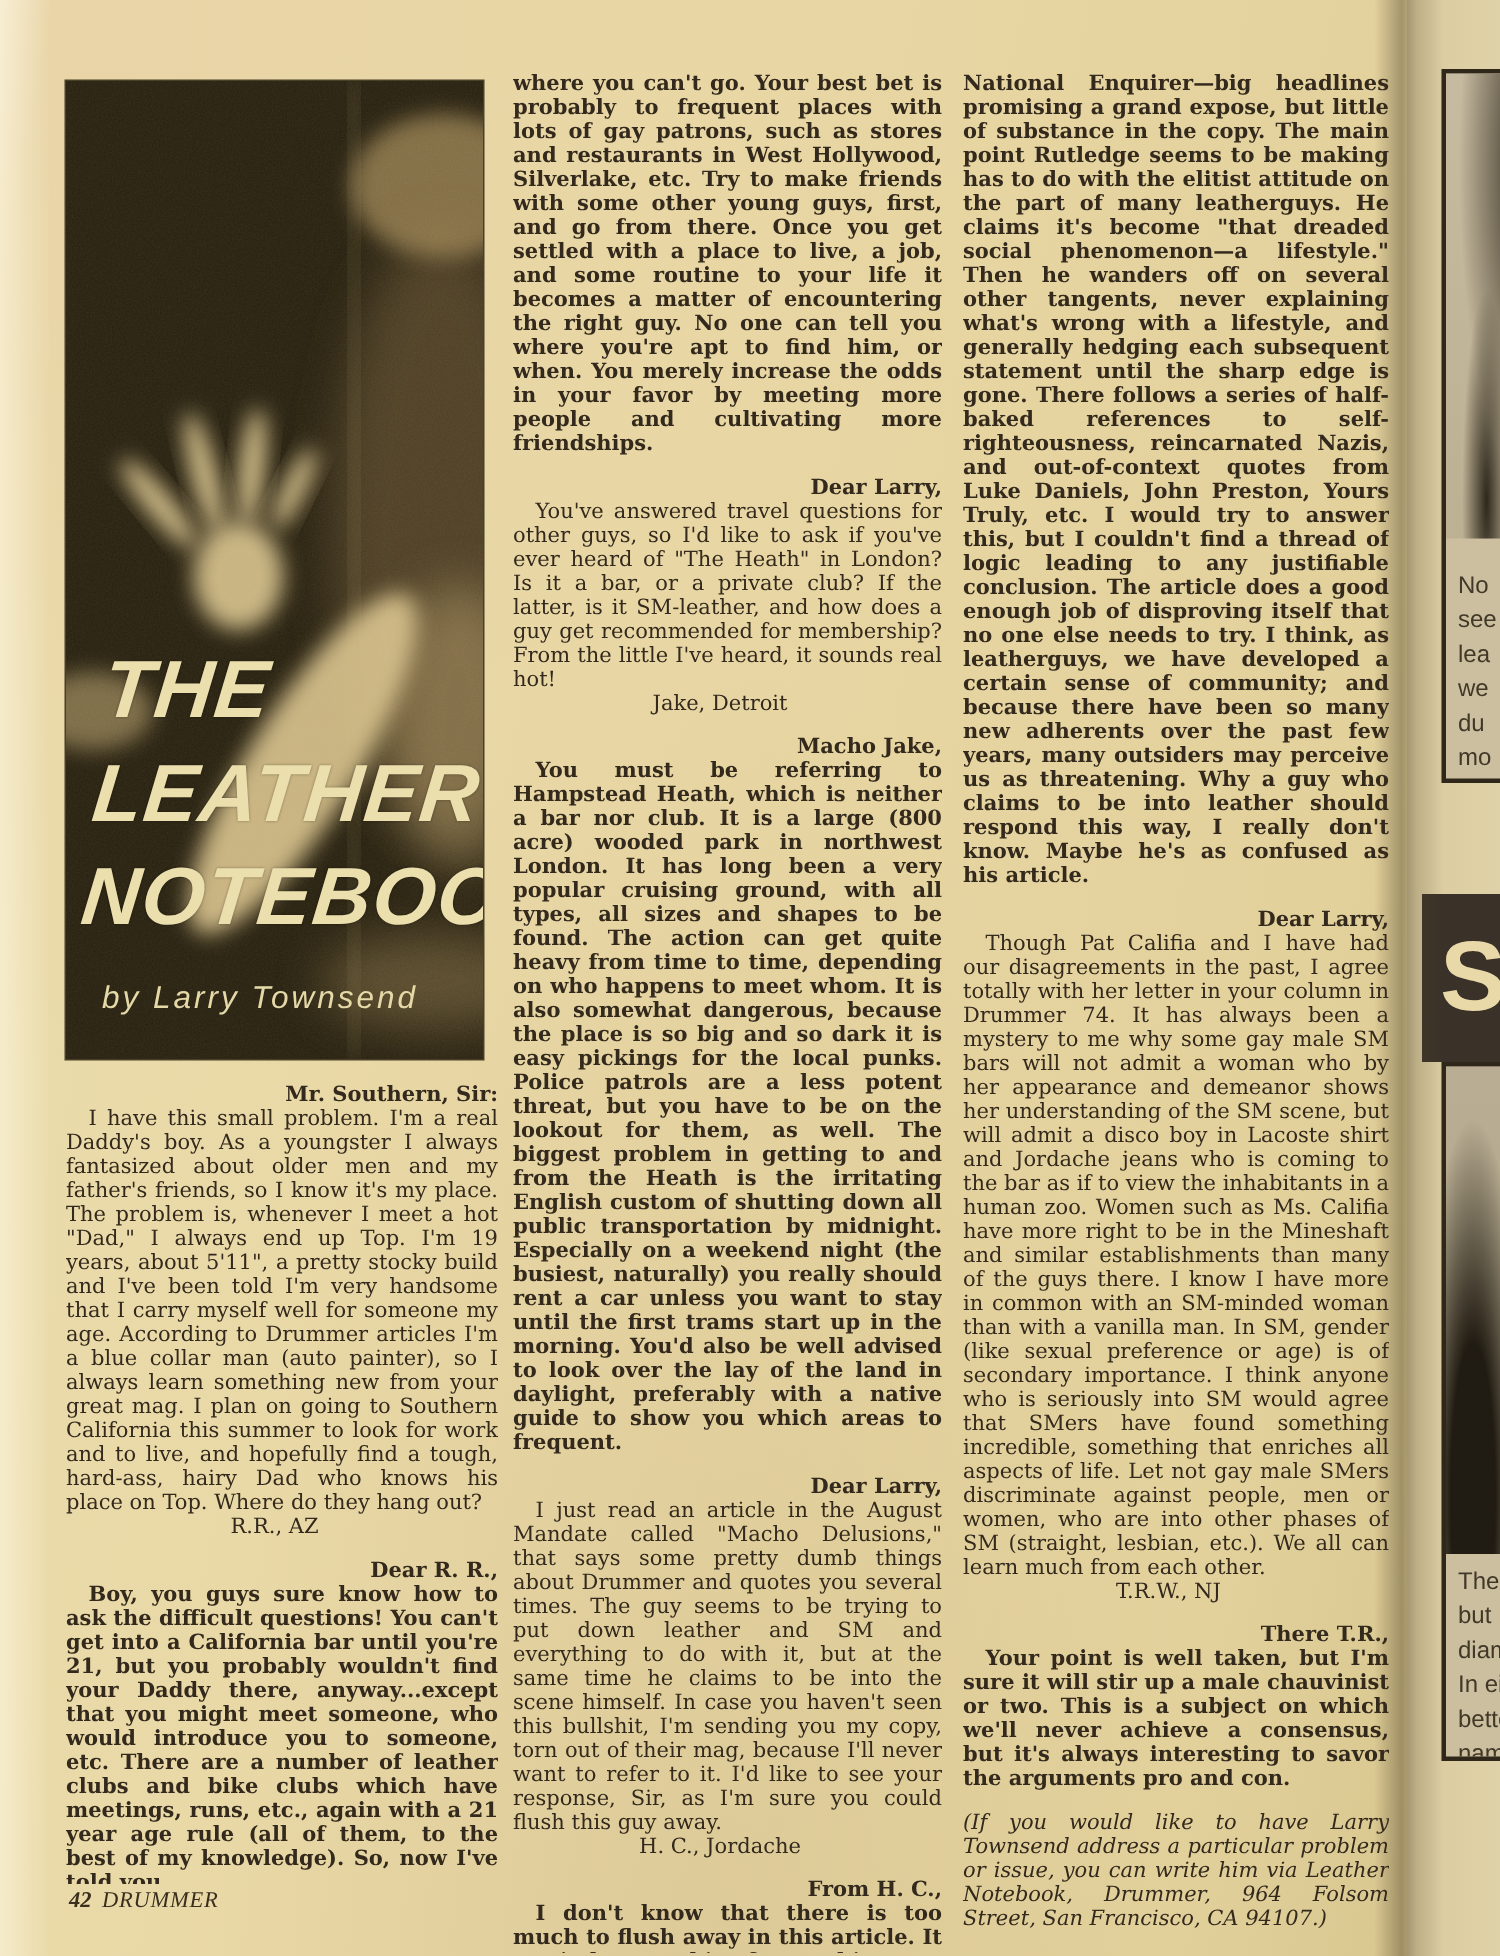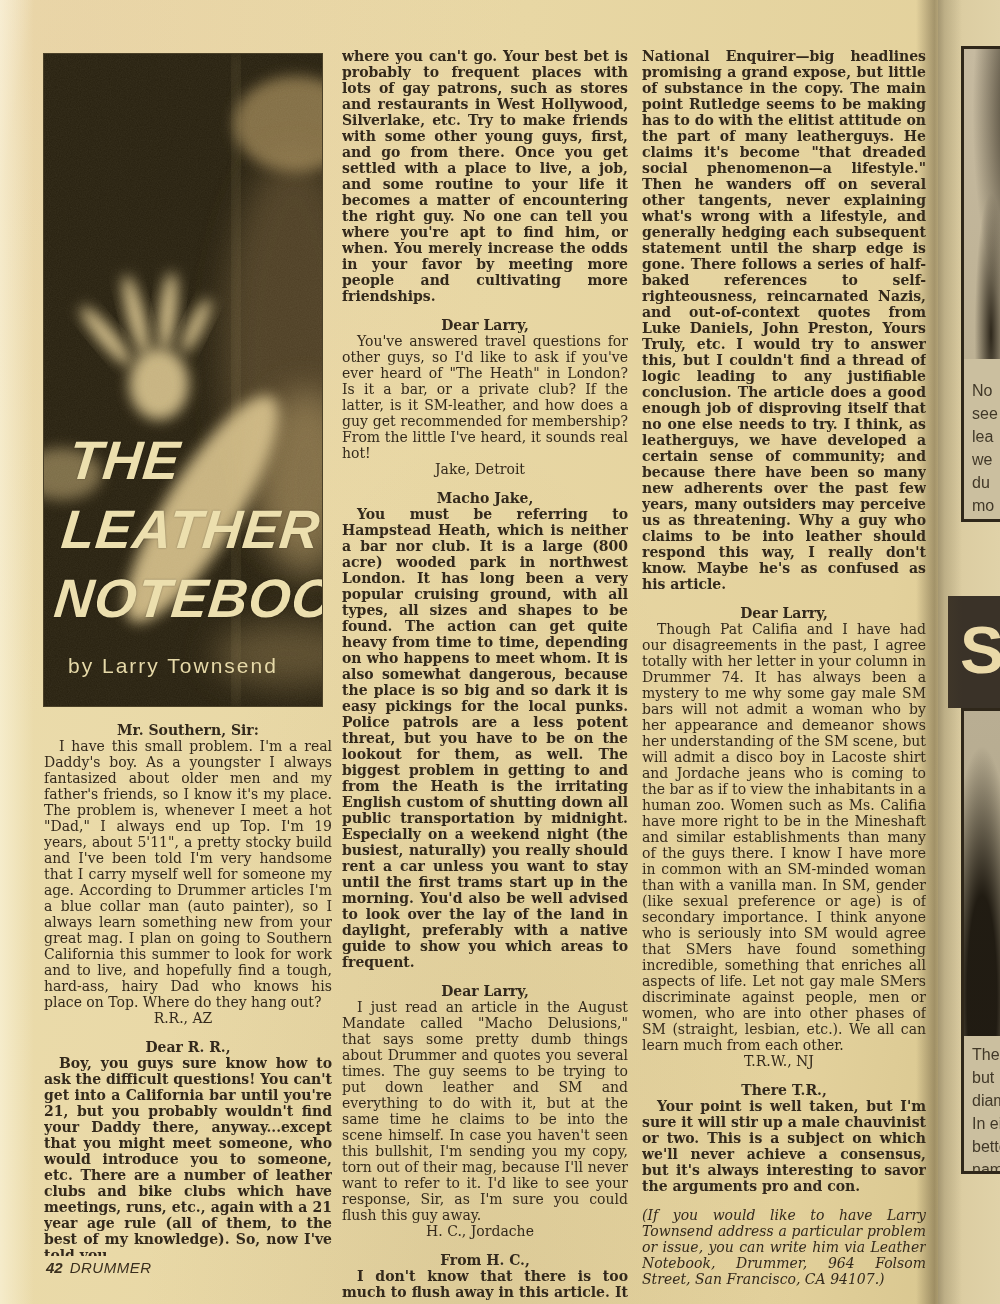--- a/index.html
+++ b/index.html
@@ -32,42 +32,42 @@
     font-family:"Liberation Sans", sans-serif;
     font-weight:bold;font-style:italic;
     font-size:54px;line-height:69px;letter-spacing:1px;
     color:#ecdfae;transform:skewX(-6deg);
     text-shadow:0 0 2px rgba(0,0,0,0.35);
     white-space:nowrap;
   }
   .byline{
     position:absolute;left:24px;top:600px;
     font-family:"Liberation Sans", sans-serif;
-    font-size:21px;letter-spacing:2px;color:#e6d9a8;
+    font-style:italic;font-size:21px;letter-spacing:2px;color:#e6d9a8;
   }
   
   .col{
     position:absolute;top:48px;
     font-size:14px;line-height:16px;text-align:justify;overflow:hidden;
   }
   .col-left {left:44px; top:722px;width:288px;height:534px;}
   .col-mid  {left:342px;width:286px;height:1254px;}
   .col-right{left:642px;width:284px;height:1254px;}
   .letter{margin:0 0 13px 0;}
-  .letter .heading{font-weight:bold;text-align:center;}
+  .letter .heading{font-weight:bold;text-align:right;}
   .letter p{margin:0;text-indent:15px;}
   .letter.answer, .letter.answer-continued{font-weight:bold;}
   .letter.answer-continued p{text-indent:0;}
   .letter.note{font-style:italic;}
   .letter.note p{text-indent:0;}
   .letter .signature{text-align:center;padding-right:10px;}
   
   .footer{
     position:absolute;left:46px;top:1259px;font-size:15px;font-style:italic;
-    font-family:Liberation Sans, sans-serif;color:#3a2f1e;
+    font-family:Liberation Serif, serif;color:#3a2f1e;
   }
   .footer .num{font-weight:bold;margin-right:7px;}
   .footer .mag{letter-spacing:0.5px;}
   
   .gutter{
     position:absolute;left:916px;top:0;width:46px;height:1304px;z-index:5;
     background:linear-gradient(to right, rgba(62,50,28,0) 0%, rgba(62,50,28,0.38) 40%,
                rgba(90,76,46,0.18) 62%, rgba(62,50,28,0) 100%);
     pointer-events:none;
   }

